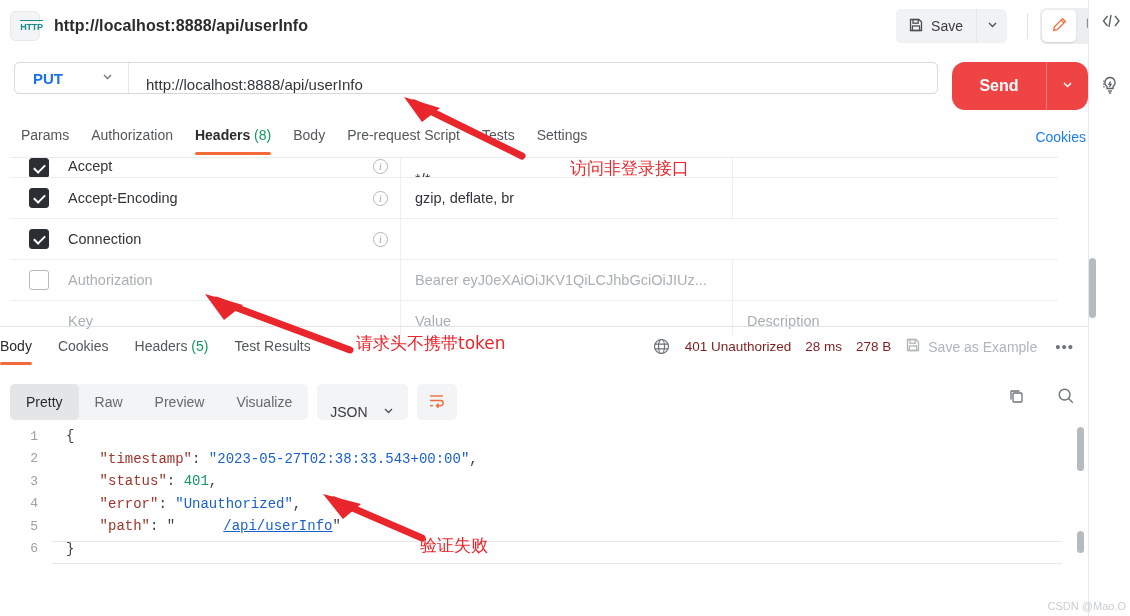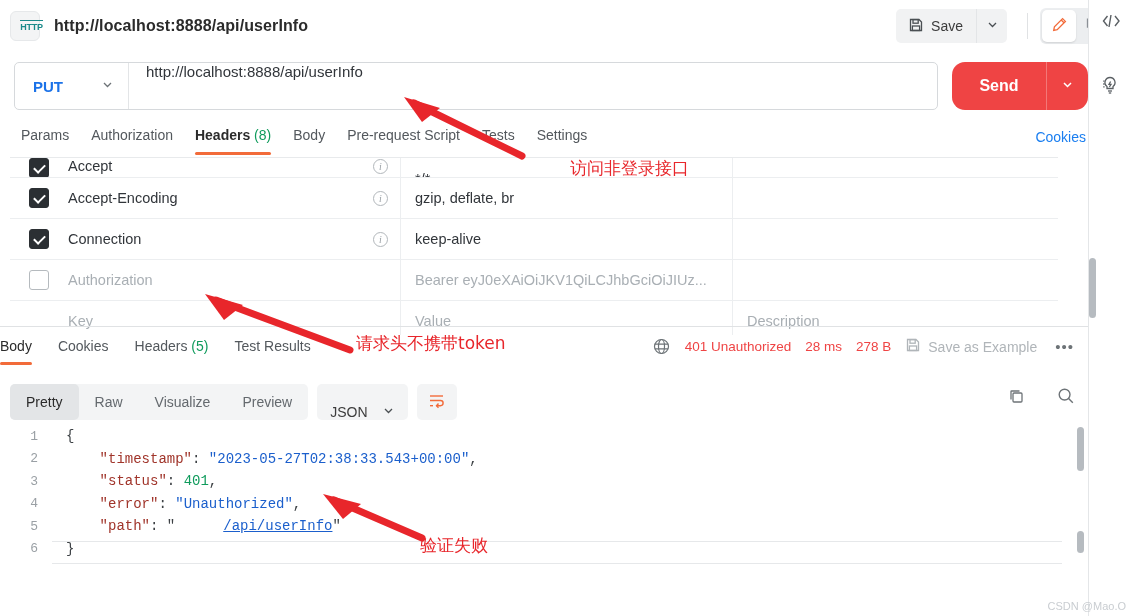--- a/index.html
+++ b/index.html
@@ -58,22 +58,22 @@
   .rail {
     position: absolute; right: 0; top: 0; width: 42px; height: 616px;
     border-left: 1px solid #e4e6e8; background: #fff;
     display: flex; flex-direction: column; align-items: center; padding-top: 8px; gap: 34px;
   }
   .rail-icon { width: 30px; height: 30px; display:flex; align-items:center; justify-content:center; color: #5a5f63; cursor: pointer; }
 
   
   .urlrow { position: absolute; left: 14px; top: 62px; width: 1074px; height: 48px; display: flex; gap: 14px; }
   .url-box {
-    flex: 1; height: 48px; border: 1px solid #d6d9dc; border-radius: 5px;
-    background: #fff; display: flex; align-items: flex-start;
+    flex: 1; height: 32px; border: 1px solid #d6d9dc; border-radius: 5px;
+    background: #fff; display: flex; align-items: flex-end;
   }
   .method {
     display: flex; align-items: center; gap: 38px; padding: 0 14px 0 18px;
     height: 100%; border-right: 1px solid #e3e5e7; cursor: pointer;
   }
   .method-label { font-size: 15px; font-weight: bold; color: #1b72e8; }
   .url-text { padding-left: 17px; font-size: 15px; color: #31353a; }
   .send-group {
     display: flex; align-items: stretch; height: 48px; border-radius: 13px; overflow: hidden;
     background: #ef4444; width: 136px;
@@ -156,21 +156,21 @@
   .restab { padding: 2px 13px 10px 13px; font-size: 14px; color: #53585d; cursor: pointer; position: relative; white-space: nowrap; }
   .restab:first-child { padding-left: 0; }
   .restab.active { color: #2b2b2b; }
   .restab.active::after { content:""; position:absolute; left:0; right:13px; bottom:-1px; height:3px; background:#f26b3a; border-radius:2px; }
   .restab .cnt { color: #0f9b5c; }
   .status-row {
     position: absolute; right: 42px; top: 337px; display: flex; align-items: center; gap: 14px;
     padding-right: 14px;
   }
   .globe { width: 19px; height: 19px; color: #6d7377; }
-  .stat { font-size: 13.5px; color: #ef4444; }
+  .stat { font-size: 13.5px; color: #7f1d1d; }
   .sae { display: flex; align-items: center; gap: 7px; font-size: 14px; color: #b0b5b9; cursor: pointer; }
   .dots { letter-spacing: 1px; color: #6d7377; font-size: 15px; cursor: pointer; padding-left: 4px; }
 
   
   .bodybar { position: absolute; left: 10px; top: 384px; display: flex; align-items: center; gap: 9px; }
   .seg { display: flex; background: #f3f4f5; border-radius: 5px; height: 36px; align-items: center; }
   .seg-item { padding: 0 16px; height: 36px; display: flex; align-items: center; font-size: 14px; color: #64696e; cursor: pointer; border-radius: 5px; }
   .seg-item.active { background: #e3e5e7; color: #2b2b2b; }
   .json-sel { display: flex; align-items: flex-end; gap: 14px; background: #f3f4f5; border-radius: 5px; height: 36px; padding: 0 13px; font-size: 14px; color: #3c3c3c; cursor: pointer; }
   .wrap-btn { width: 40px; height: 36px; background: #f3f4f5; border-radius: 5px; display: flex; align-items: center; justify-content: center; cursor: pointer; }
@@ -341,21 +341,20 @@
       <div class="c-desc"></div>
     </div>
     <div class="hrow">
       <div class="c-check">
         <div class="cb on"></div>
       </div>
       <div class="c-key">
         <span>Connection</span>
         <span class="info-i">i</span>
       </div>
-      <div class="c-val">keep-alive</div>
       <div class="c-desc"></div>
     </div>
     <div class="hrow">
       <div class="c-check">
         <div class="cb"></div>
       </div>
       <div class="c-key muted">
         <span>Authorization</span>
       </div>
       <div class="c-val muted">Bearer eyJ0eXAiOiJKV1QiLCJhbGciOiJIUz...</div>
@@ -399,22 +398,22 @@
     </span>
     <span>Save as Example</span>
   </span>
   <span class="dots">•••</span>
 </div>
 
 <div class="bodybar">
   <div class="seg" id="viewmodes">
       <div class="seg-item active">Pretty</div>
       <div class="seg-item">Raw</div>
+      <div class="seg-item">Preview</div>
       <div class="seg-item">Visualize</div>
-      <div class="seg-item">Preview</div>
     </div>
   <div class="json-sel">
     <span>JSON</span>
     <span>
       <svg width="13" height="13" viewBox="0 0 13 13" fill="none" stroke="#4a4f53" stroke-width="1.3">
         <path d="M3 5l3.5 3.5L10 5"></path>
       </svg>
     </span>
   </div>
   <div class="wrap-btn">

